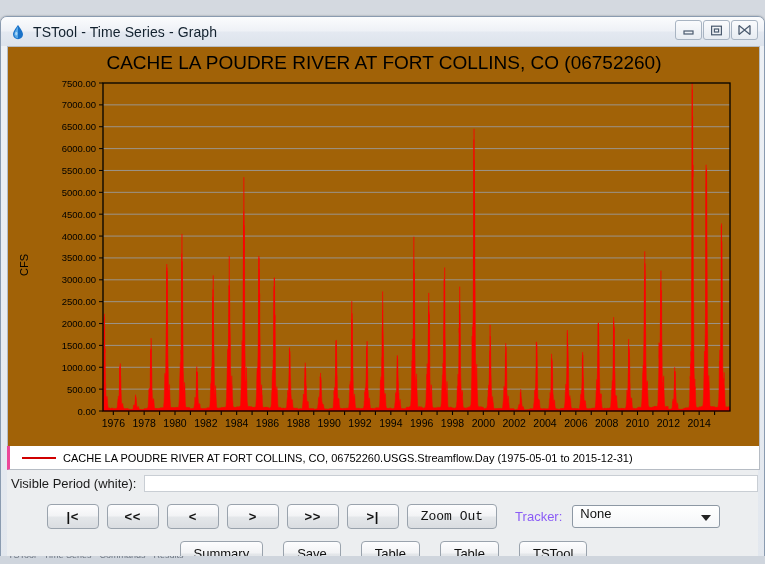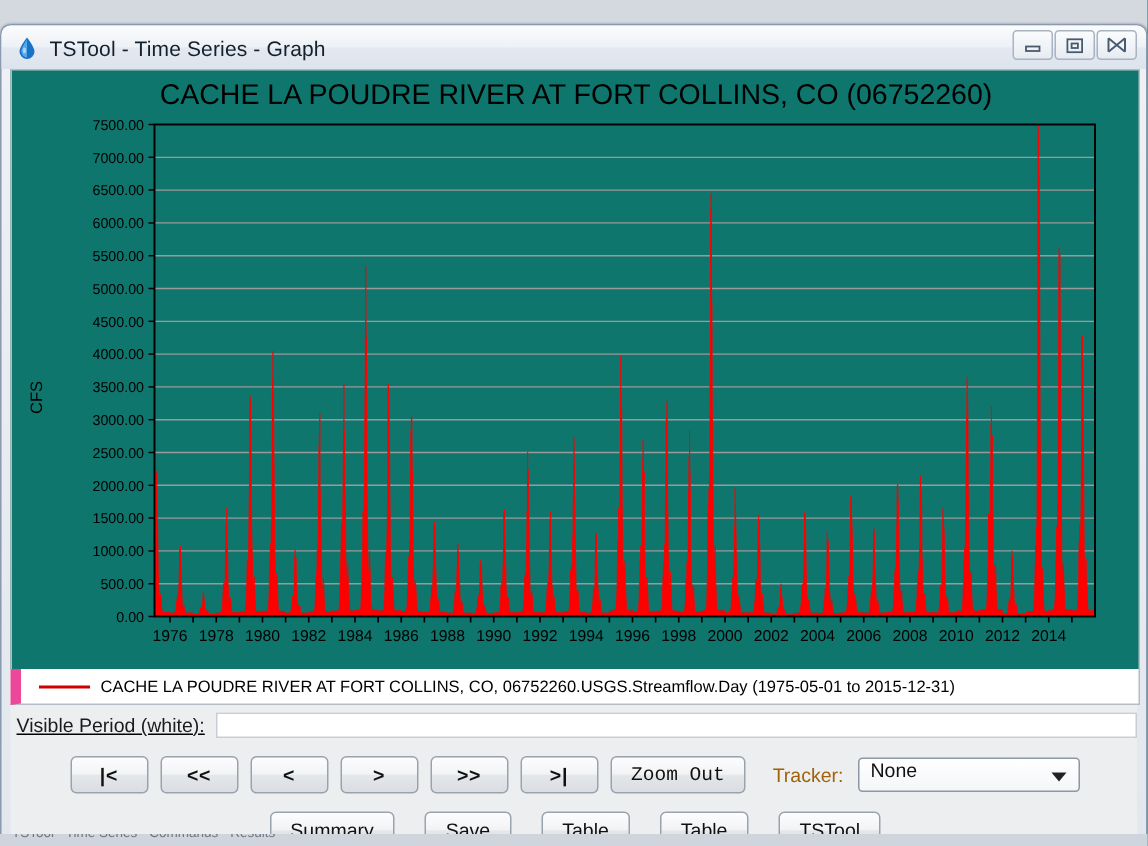--- a/index.html
+++ b/index.html
@@ -40,38 +40,38 @@
 
   
   #client {
     position:absolute; left:6px; top:29px; right:6px; bottom:4px;
     background:#eceef0;
   }
 
   
   #graph-panel {
     position:absolute; left:0; top:0; width:753px; height:400px;
-    background:#0f766e; border:1px solid #b6bcc4; border-bottom:none;
+    background:#a16207; border:1px solid #b6bcc4; border-bottom:none;
   }
   #graph-svg { display:block; }
 
   
   #legend-row {
     position:absolute; left:0; top:400px; width:753px; height:24px;
-    background:#ffffff; border-left:7px solid #ec4899; border-right:1px solid #b6bcc4;
+    background:#ffffff; border-left:3px solid #ec4899; border-right:1px solid #b6bcc4;
     border-bottom:1px solid #b6bcc4;
     display:flex; align-items:center; padding-left:12px;
   }
   #legend-swatch { width:34px; height:2px; background:#d00000; margin-right:7px; flex:0 0 auto; }
   #legend-label { font-size:11px; color:#000; white-space:nowrap; }
 
   
   #visible-period-row {
     position:absolute; left:0; top:426px; width:753px; height:22px;
-    display:flex; align-items:center; padding-left:4px;text-decoration:underline;
+    display:flex; align-items:center; padding-left:4px;
   }
   #visible-period-label { font-size:13px; color:#1b1b1b; margin-right:8px; white-space:nowrap; }
   #visible-period-field {
     flex:1 1 auto; height:17px; background:#ffffff;
     border:1px solid #c9ced4; margin-right:2px;
   }
 
   
   .btn-row { position:absolute; width:753px; display:flex; justify-content:center; align-items:center; }
   #nav-row { top:457px; height:27px; gap:8px; }
@@ -80,21 +80,21 @@
   .jbtn {
     height:25px; min-width:48px; padding:0 13px;
     border:1px solid #9aa3ad; border-radius:4px;
     background:linear-gradient(#fdfdfe 0%, #f2f3f5 48%, #e4e7ea 52%, #dadde1 100%);
     font-size:13px; color:#111; cursor:default;
     display:flex; align-items:center; justify-content:center;
     white-space:nowrap;
   }
   .jbtn.nav { min-width:52px; padding:0 8px; font-weight:bold; letter-spacing:.5px; }
   #zoom-out-btn { min-width:86px;font-family:Liberation Mono, monospace; }
-  #tracker-label { font-size:13px; color:#a16207; margin-left:10px; margin-right:2px; }
+  #tracker-label { font-size:13px; color:#8b5cf6; margin-left:10px; margin-right:2px; }
   #tracker-select {
     width:148px; height:23px;
     border:1px solid #8d98a4; border-radius:3px;
     background:linear-gradient(#ffffff,#f4f6f8);
     display:flex; align-items:flex-start;
     position:relative; padding-left:7px;
     font-size:13px; color:#111;
   }
   #tracker-arrow { position:absolute; right:8px; top:9px; width:0; height:0;
     border-left:5px solid transparent; border-right:5px solid transparent; border-top:6px solid #222; }

